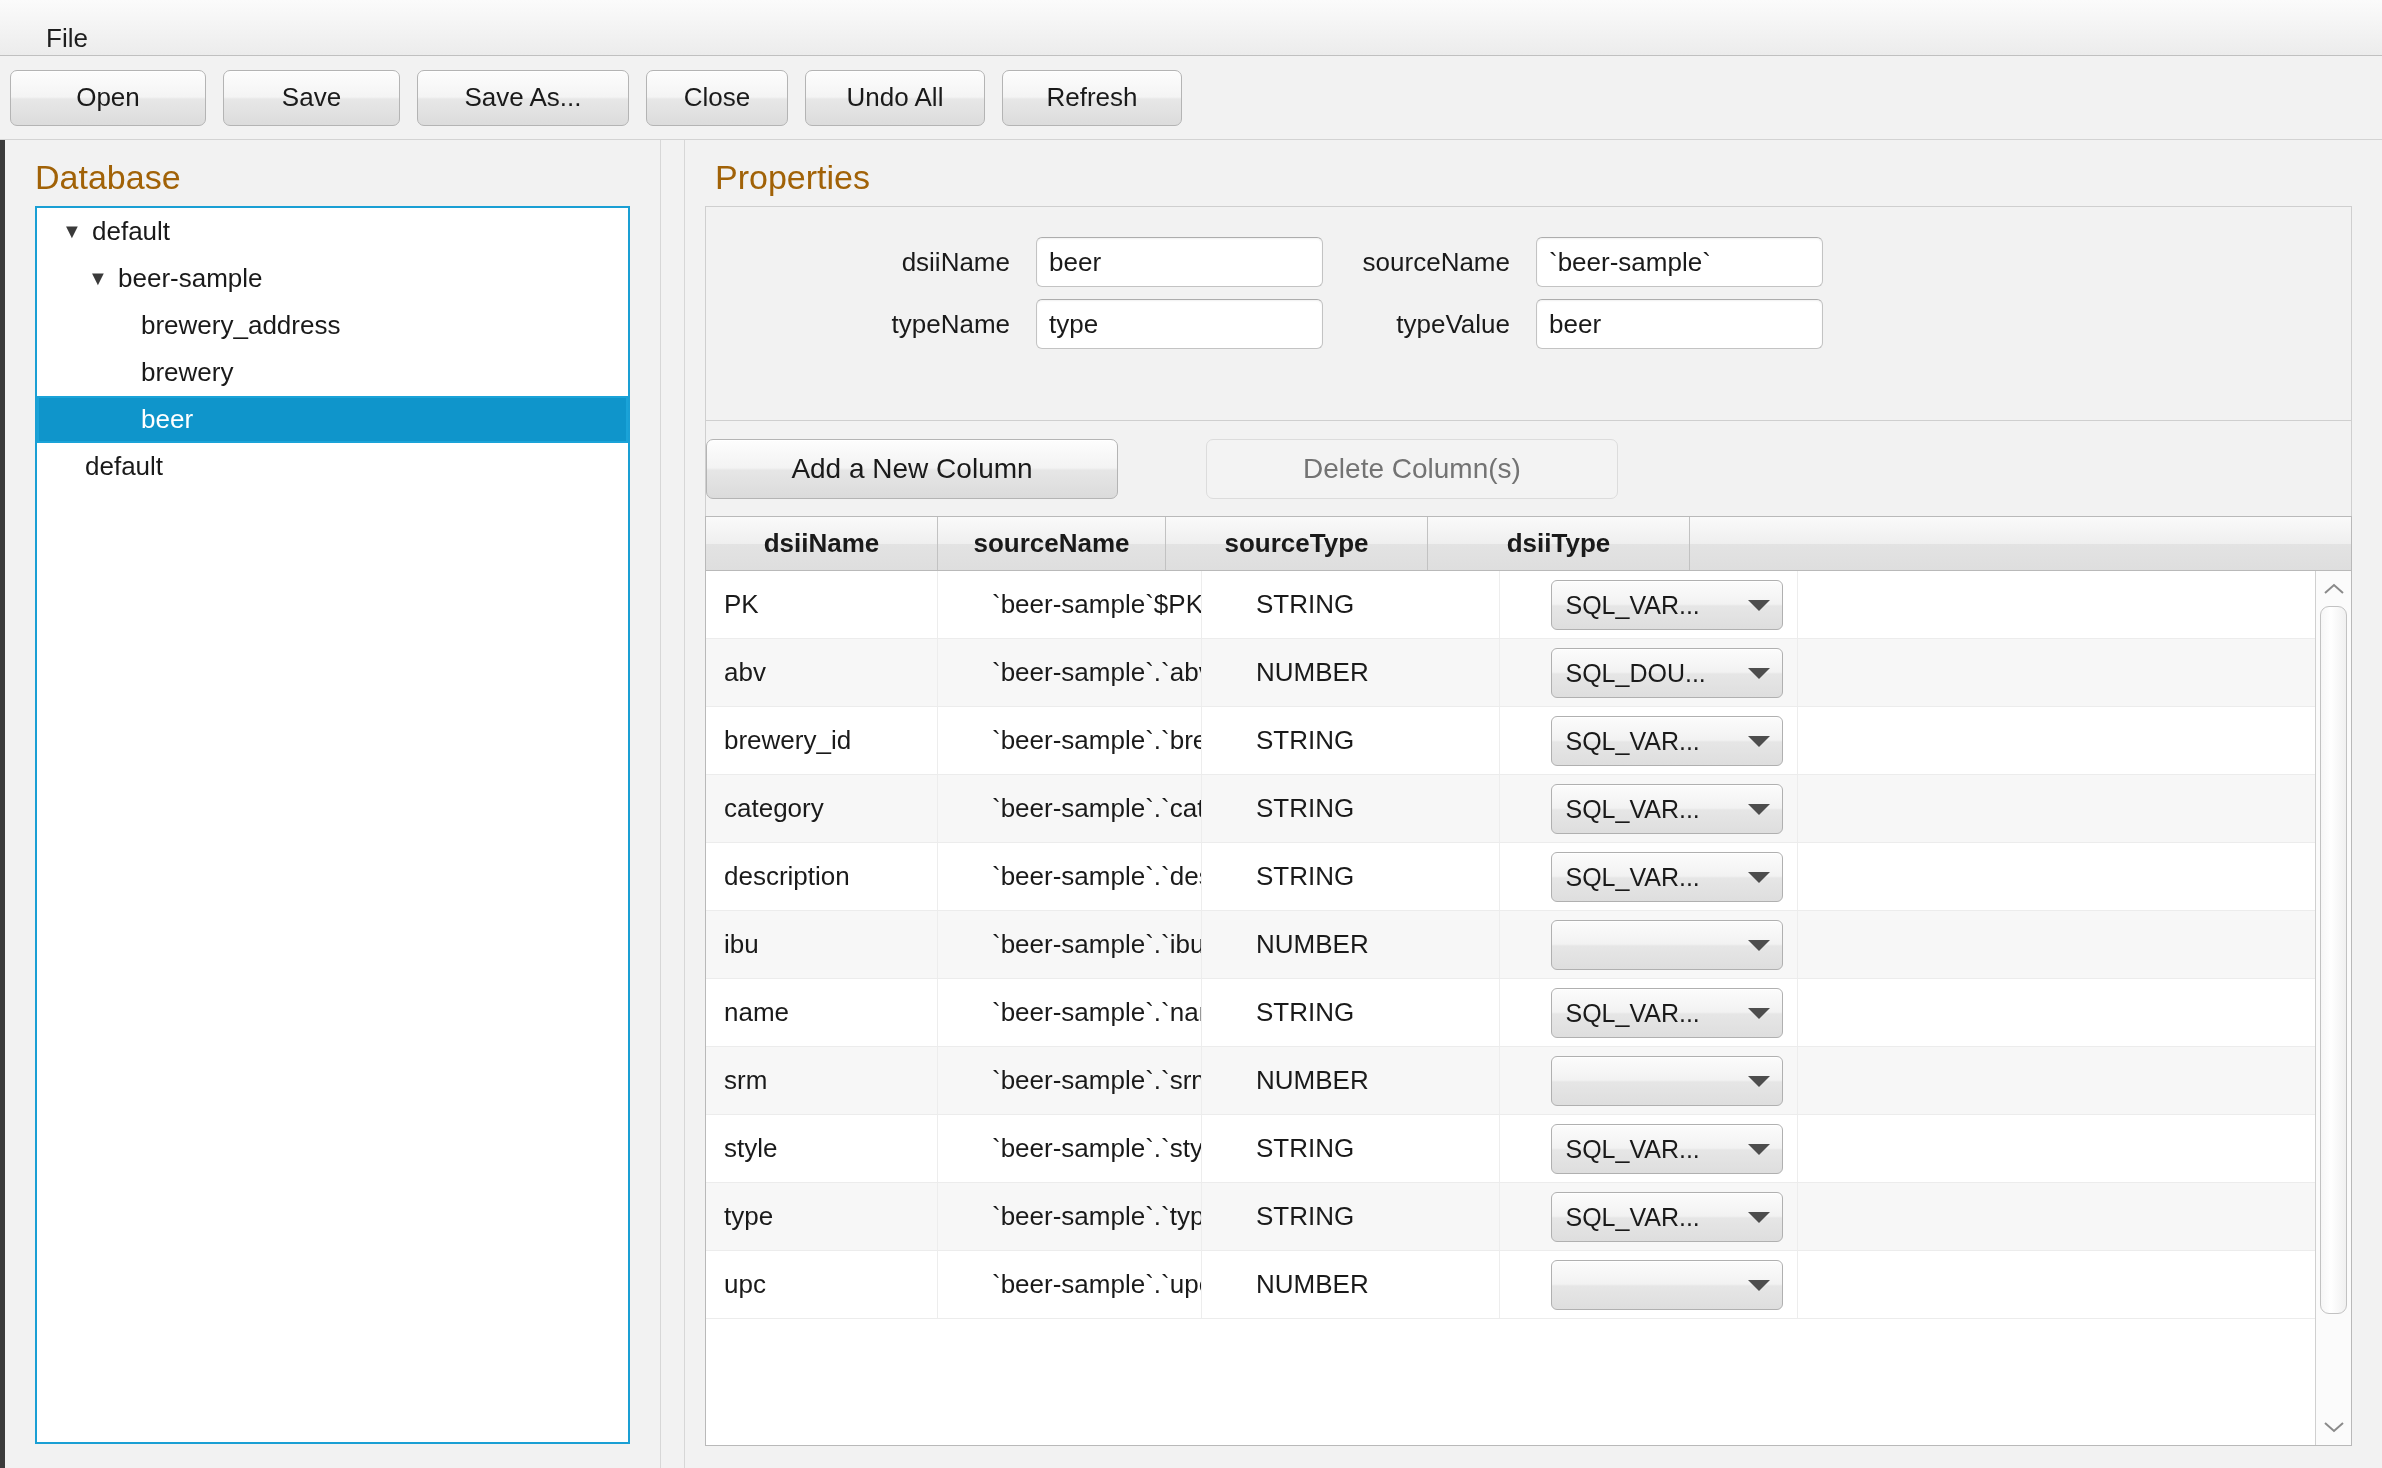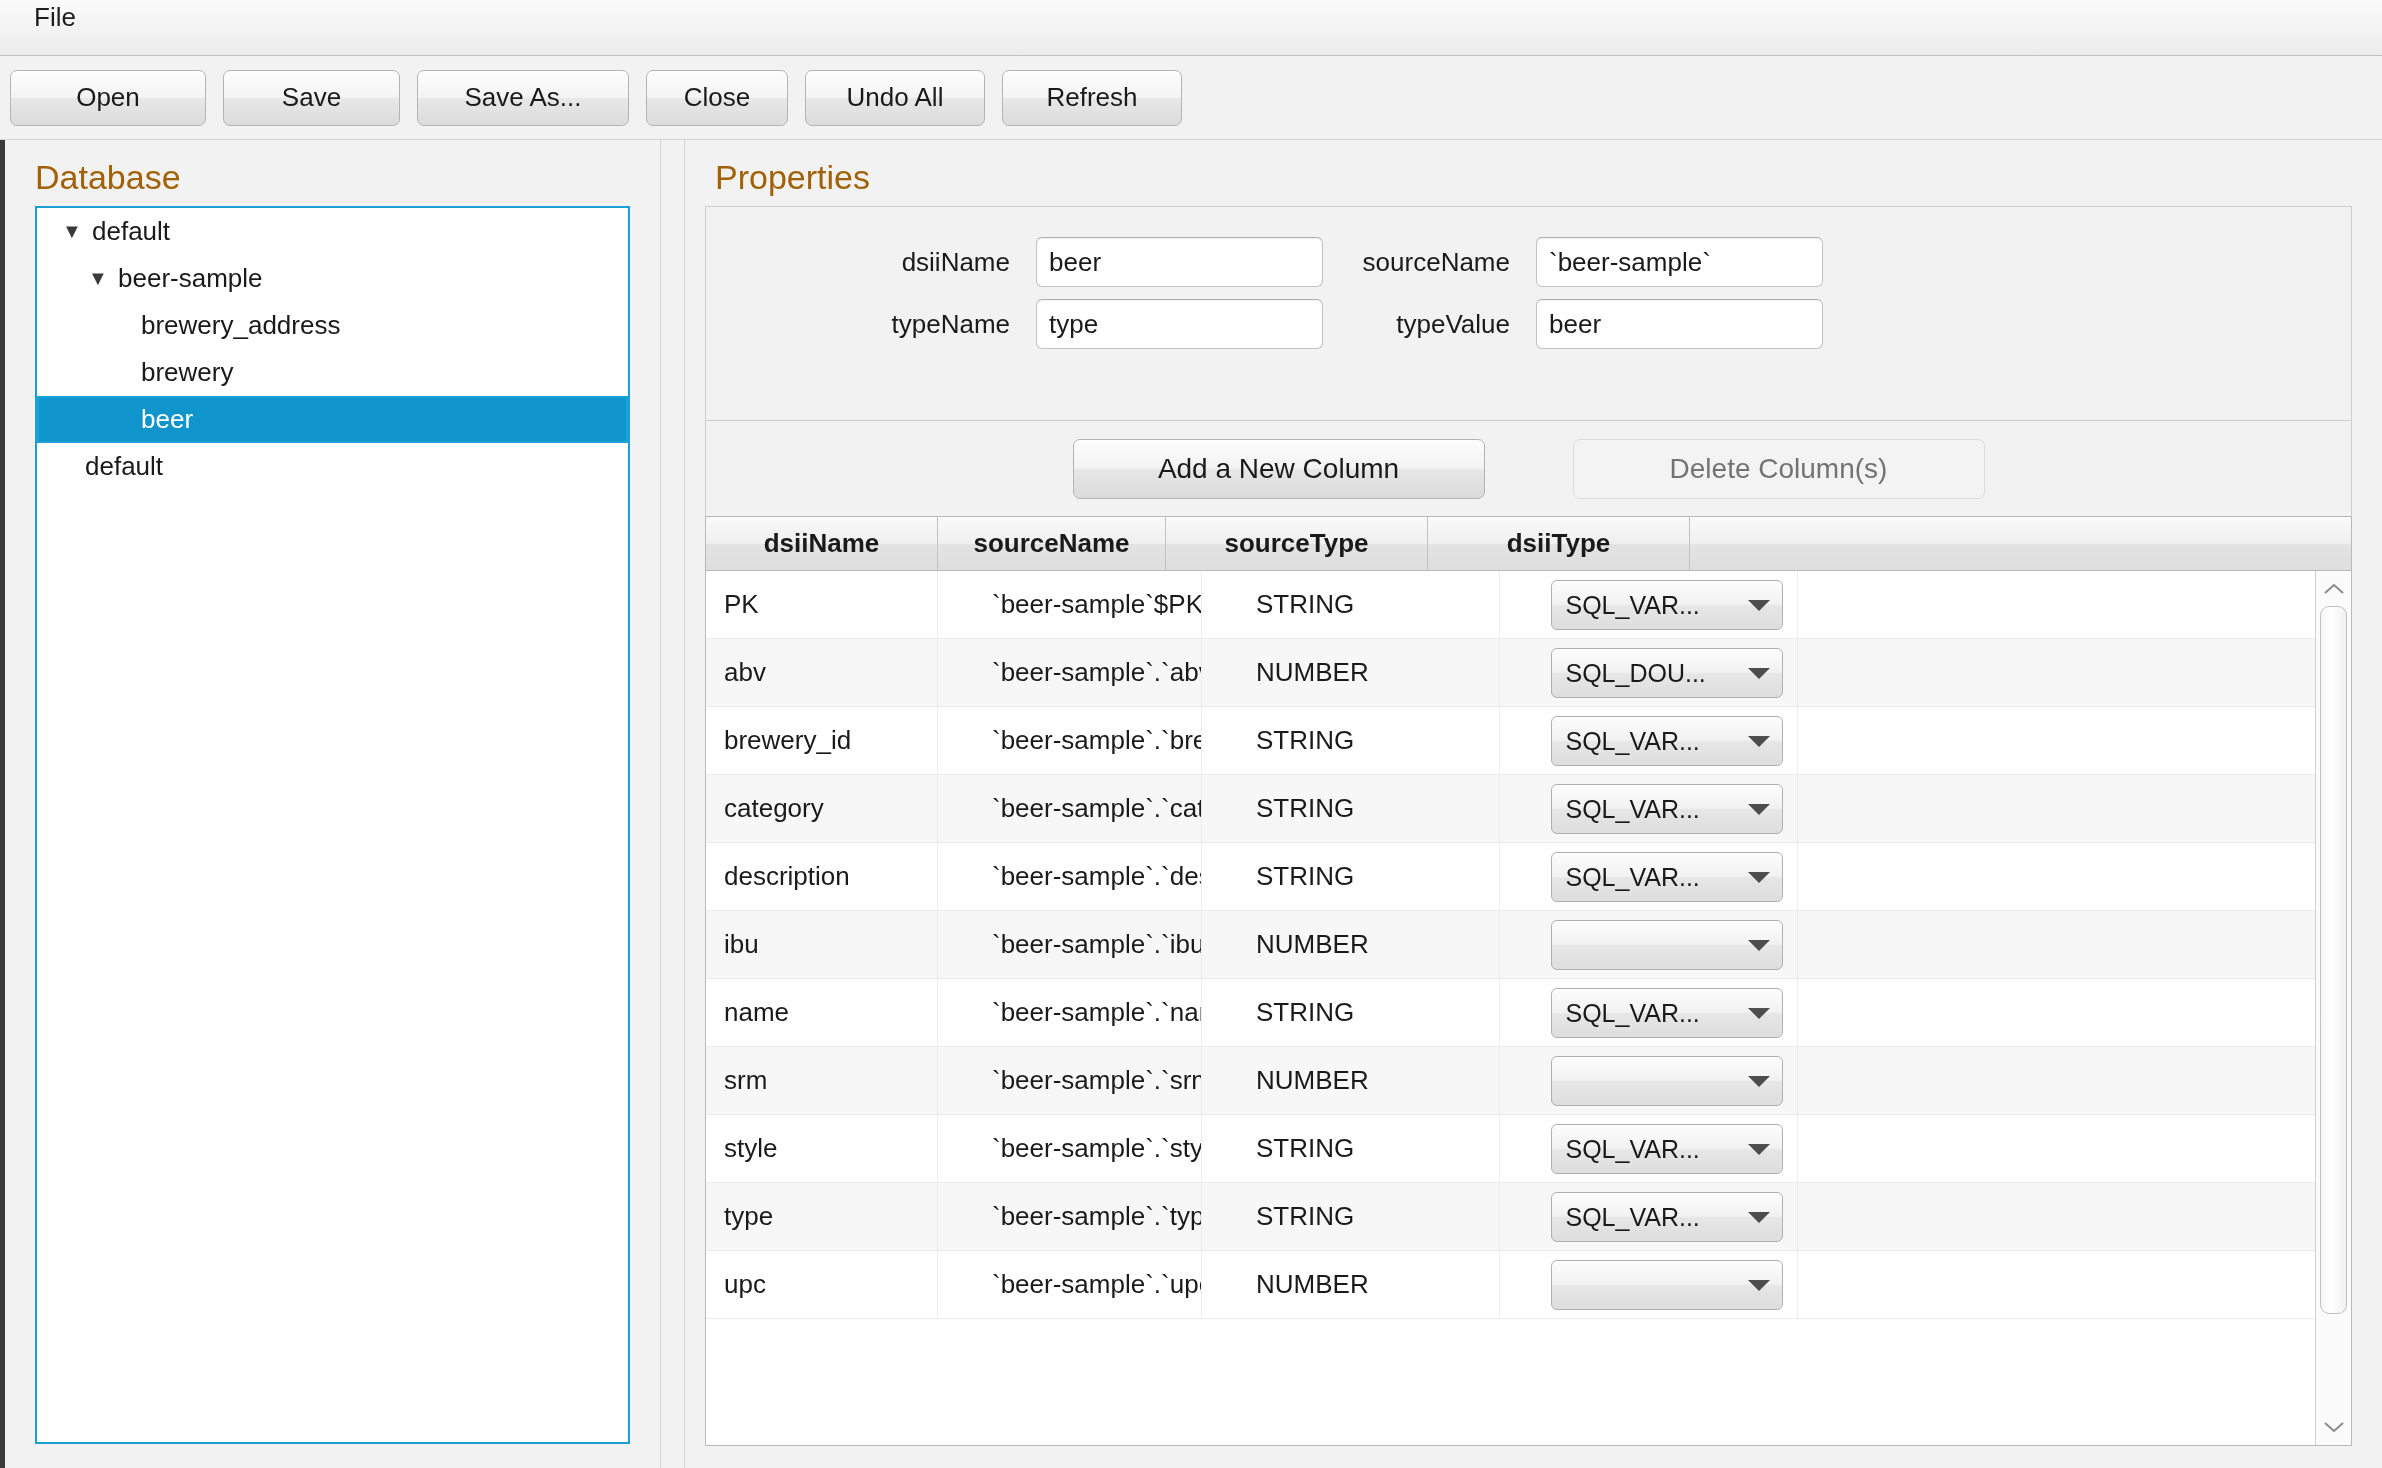--- a/index.html
+++ b/index.html
@@ -10,22 +10,22 @@
     background: #f2f2f2;
     color: #1a1a1a;
   }
   #app { width: 2382px; height: 1468px; position: relative; display: flex; flex-direction: column; }
 
   
   .menubar {
     height: 56px; flex: 0 0 56px;
     background: linear-gradient(to bottom, #fbfbfb 0%, #ececec 100%);
     border-bottom: 1px solid #c0c0c0;
-    display: flex; align-items: flex-start;
-    padding-left: 24px;
+    display: flex; align-items: flex-end;
+    padding-left: 36px;
   }
   .menubar .menu-item {
     font-size: 26px; color: #1e1e1e; padding: 4px 10px; line-height: 1;
   }
 
   
   .toolbar {
     height: 84px; flex: 0 0 84px;
     background: #f2f2f2;
     display: flex; align-items: center;
@@ -154,21 +154,21 @@
     color: #1a1a1a;
     font-family: "Liberation Sans", sans-serif;
     padding: 0 12px;
     width: 287px;
     box-shadow: 0 1px 2px rgba(0,0,0,0.06) inset;
   }
 
   
   .colbar {
     height: 95px; flex: 0 0 95px;
-    display: flex; align-items: center; justify-content: center;
+    display: flex; align-items: center; 
     gap: 88px;
     border-left: 1px solid #cfcfcf;
     border-right: 1px solid #cfcfcf;
     background: #f2f2f2;
   }
   .cbtn {
     height: 60px; width: 412px;
     border-radius: 7px;
     font-size: 28px;
     font-family: "Liberation Sans", sans-serif;

